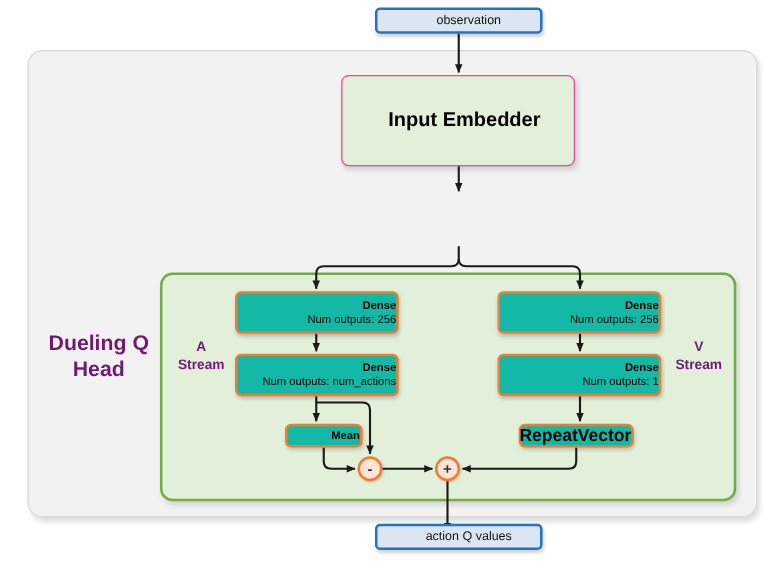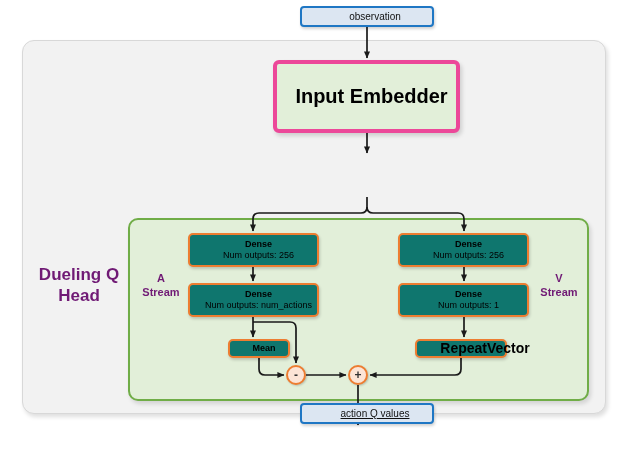--- a/index.html
+++ b/index.html
@@ -44,47 +44,47 @@
     border-radius: 4px;
     display: flex;
     align-items: center;
     justify-content: center;
     font-size: 10px;
     color: #111111;
     box-shadow: 1px 2px 3px rgba(0,0,0,0.18);
     padding-left: 16px;
   }
   .io-observation { left: 300px; top: 6px; width: 134px; height: 21px; }
-  .io-output      { left: 300px; top: 403px; width: 134px; height: 21px; text-decoration: underline; }
+  .io-output      { left: 300px; top: 419px; width: 134px; height: 21px; }
 
   
   .green-box {
     background: #e2efd9;
-    border: 4px solid #ec4899;
+    border: 1px solid #ec4899;
     border-radius: 6px;
     display: flex;
     align-items: center;
     justify-content: center;
-    font-size: 20px;
+    font-size: 16px;
     font-weight: bold;
     color: #000000;
     box-shadow: 2px 3px 4px rgba(0,0,0,0.15);
     padding-left: 10px;
   }
   .box-embedder   { left: 273px; top: 60px;  width: 187px; height: 73px; }
   .box-middleware { left: 273px; top: 155px; width: 187px; height: 42px; }
 
   
   .orange-box {
-    background: #0f766e;
+    background: #14b8a6;
     border: 2px solid #ed7d31;
     border-radius: 5px;
     display: flex;
     flex-direction: column;
-    align-items: center;
+    align-items: flex-end;
     justify-content: center;
     color: #000000;
     box-shadow: 1px 2px 3px rgba(0,0,0,0.18);
     text-align: center;
     line-height: 1.25;
     padding-left: 10px;
   }
   .orange-box .ttl { font-size: 9px; font-weight: bold; }
   .orange-box .sub { font-size: 9px; }
   .dense-a1 { left: 188px; top: 233px; width: 131px; height: 34px; }

